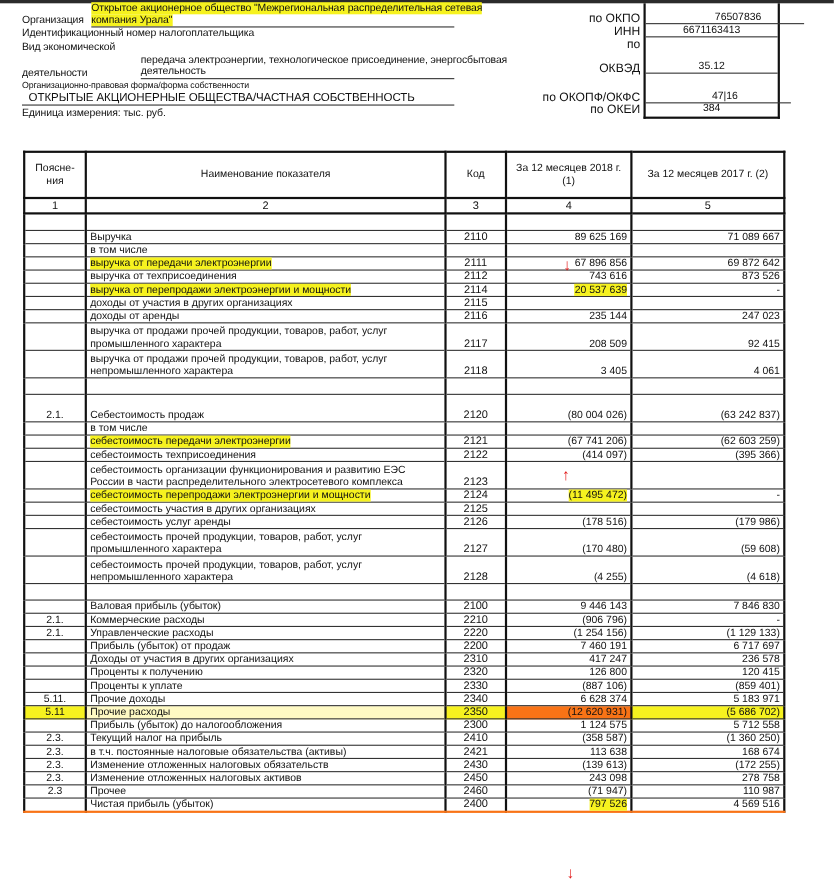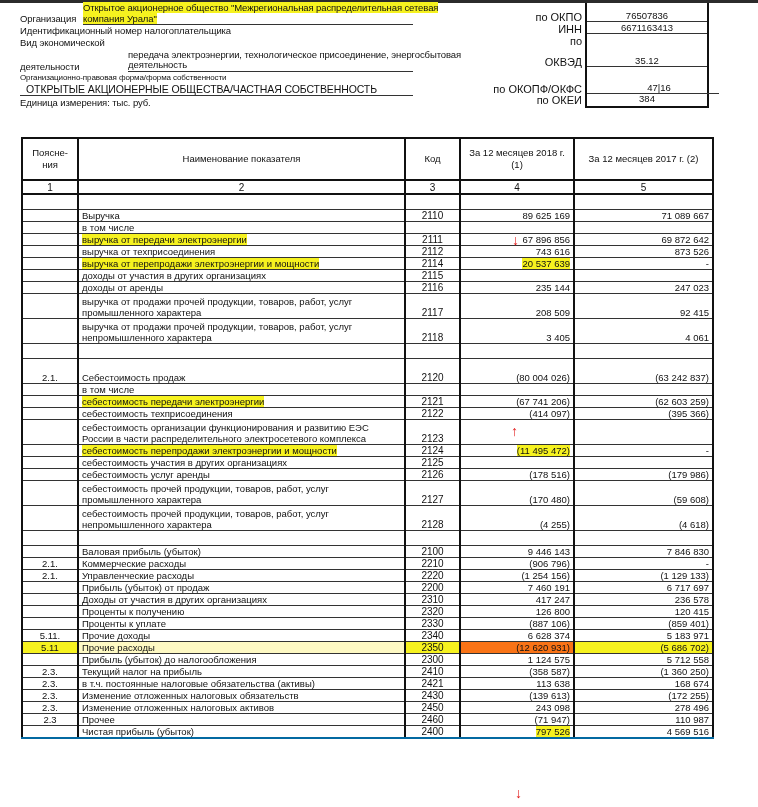--- a/index.html
+++ b/index.html
@@ -17,21 +17,21 @@
   table.rep { position: absolute; left: 21px; top: 137px; border-collapse: collapse; table-layout: fixed; width: 691px; }
   table.rep td { border-left: 2px solid #111; border-right: 2px solid #111; border-bottom: 1px solid #333;
                  padding: 0 3px; font-size: 9.5px; line-height: 11px; height: 11px; vertical-align: bottom; }
   table.rep tr.h1 td { border-top: 2px solid #111; border-bottom: 2px solid #111; height: 40px; vertical-align: middle; text-align: center; font-size: 9.5px; line-height: 12px; }
   table.rep tr.h2 td { text-align: center; border-bottom: 2px solid #111; height: 12px; font-size: 10px; }
   table.rep td.note { text-align: center; }
   table.rep td.code { text-align: center; font-size: 10px; }
   table.rep td.num { text-align: right; }
   table.rep tr.tall td { height: 24px; }
   table.rep tr.spacer td { height: 14px; }
-  table.rep tr.last td { border-bottom: 2px solid #0369a1; }
+  table.rep tr.last td { border-bottom: 2px solid #f97316; }
   .arrow { position: absolute; color: #e21a1a; font-size: 14px; font-weight: bold; line-height: 1; }
 </style>
 </head>
 <body>
 
 <div class="topbar"></div>
 
 <div class="hdr">
   <span class="t hl" style="left:83px;top:2px;">Открытое акционерное общество "Межрегиональная распределительная сетевая</span>
   <span class="t" style="left:20px;top:13px;">Организация</span>
@@ -49,21 +49,21 @@
   <span class="t" style="left:20px;top:97px;">Единица измерения: тыс. руб.</span>
 
   <span class="rl" style="left:462px;top:11px;">по ОКПО</span>
   <span class="rl" style="left:462px;top:23px;">ИНН</span>
   <span class="rl" style="left:462px;top:35px;">по</span>
   <span class="rl" style="left:462px;top:56px;">ОКВЭД</span>
   <span class="rl" style="left:462px;top:83px;">по ОКОПФ/ОКФС</span>
   <span class="rl" style="left:462px;top:94px;">по ОКЕИ</span>
 
   <div class="codebox">
-    <div class="cv" style="top:7px;">76507836</div>
+    <div class="cv" style="top:7px;padding-left:24px;">76507836</div>
     <div class="cv" style="top:19px;">6671163413</div>
     <div class="cv" style="top:52px;">35.12</div>
     <div class="cv" style="top:79px;padding-left:12px;">47|16</div>
     <div class="cv" style="top:90px;border-bottom:none;">384</div>
   </div>
 </div>
 
 <table class="rep">
   <colgroup>
     <col style="width:56px">
@@ -330,21 +330,21 @@
         <td><span>Изменение отложенных налоговых обязательств</span></td>
         <td class="code"><span>2430</span></td>
         <td class="num"><span>(139 613)</span></td>
         <td class="num"><span>(172 255)</span></td>
       </tr>
       <tr>
         <td class="note"><span>2.3.</span></td>
         <td><span>Изменение отложенных налоговых активов</span></td>
         <td class="code"><span>2450</span></td>
         <td class="num"><span>243 098</span></td>
-        <td class="num"><span>278 496</span></td>
+        <td class="num"><span>278 758</span></td>
       </tr>
       <tr>
         <td class="note"><span>2.3</span></td>
         <td><span>Прочее</span></td>
         <td class="code"><span>2460</span></td>
         <td class="num"><span>(71 947)</span></td>
         <td class="num"><span>110 987</span></td>
       </tr>
       <tr class="last">
         <td class="note"><span></span></td>

